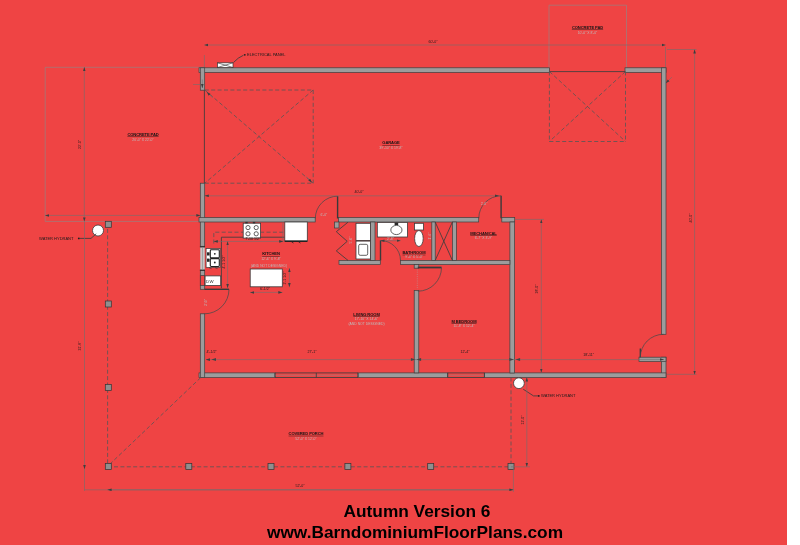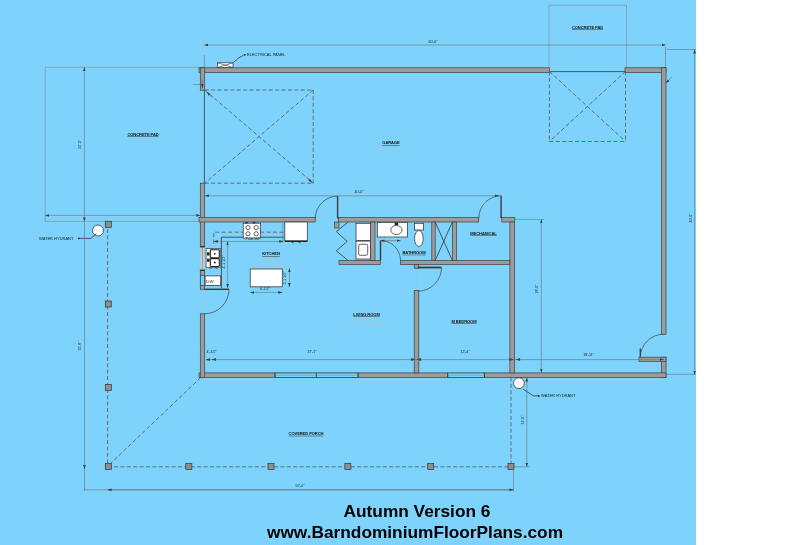--- a/index.html
+++ b/index.html
@@ -1,16 +1,16 @@
 <!DOCTYPE html>
 <html><head>
 <meta charset="utf-8">
 <style>
   html,body{margin:0;padding:0;background:#ffffff;}
-  #page{position:relative;width:696px;height:545px;background:#7dd3fc;overflow:hidden;
+  #page{position:relative;width:787px;height:545px;background:#ef4444;overflow:hidden;
         font-family:"Liberation Sans", sans-serif;}
   svg{position:absolute;left:0;top:0;}
   .w{fill:#9c9c9c;stroke:#3f3f3f;stroke-width:0.7;}
   .tl{stroke:#3d3d3d;stroke-width:0.85;fill:none;}
   .lt{stroke:#8a8a8a;stroke-width:0.6;fill:none;}
   .dim{stroke:#6e6e6e;stroke-width:0.6;fill:none;}
   .dsh{stroke:#555;stroke-width:0.8;fill:none;stroke-dasharray:4 2.4;}
   .fix{fill:#ffffff;stroke:#3a3a3a;stroke-width:0.8;}
   .arc{stroke:#4a4a4a;stroke-width:0.75;fill:none;}
   text{font-family:"Liberation Sans", sans-serif;fill:#1c1c1c;}

